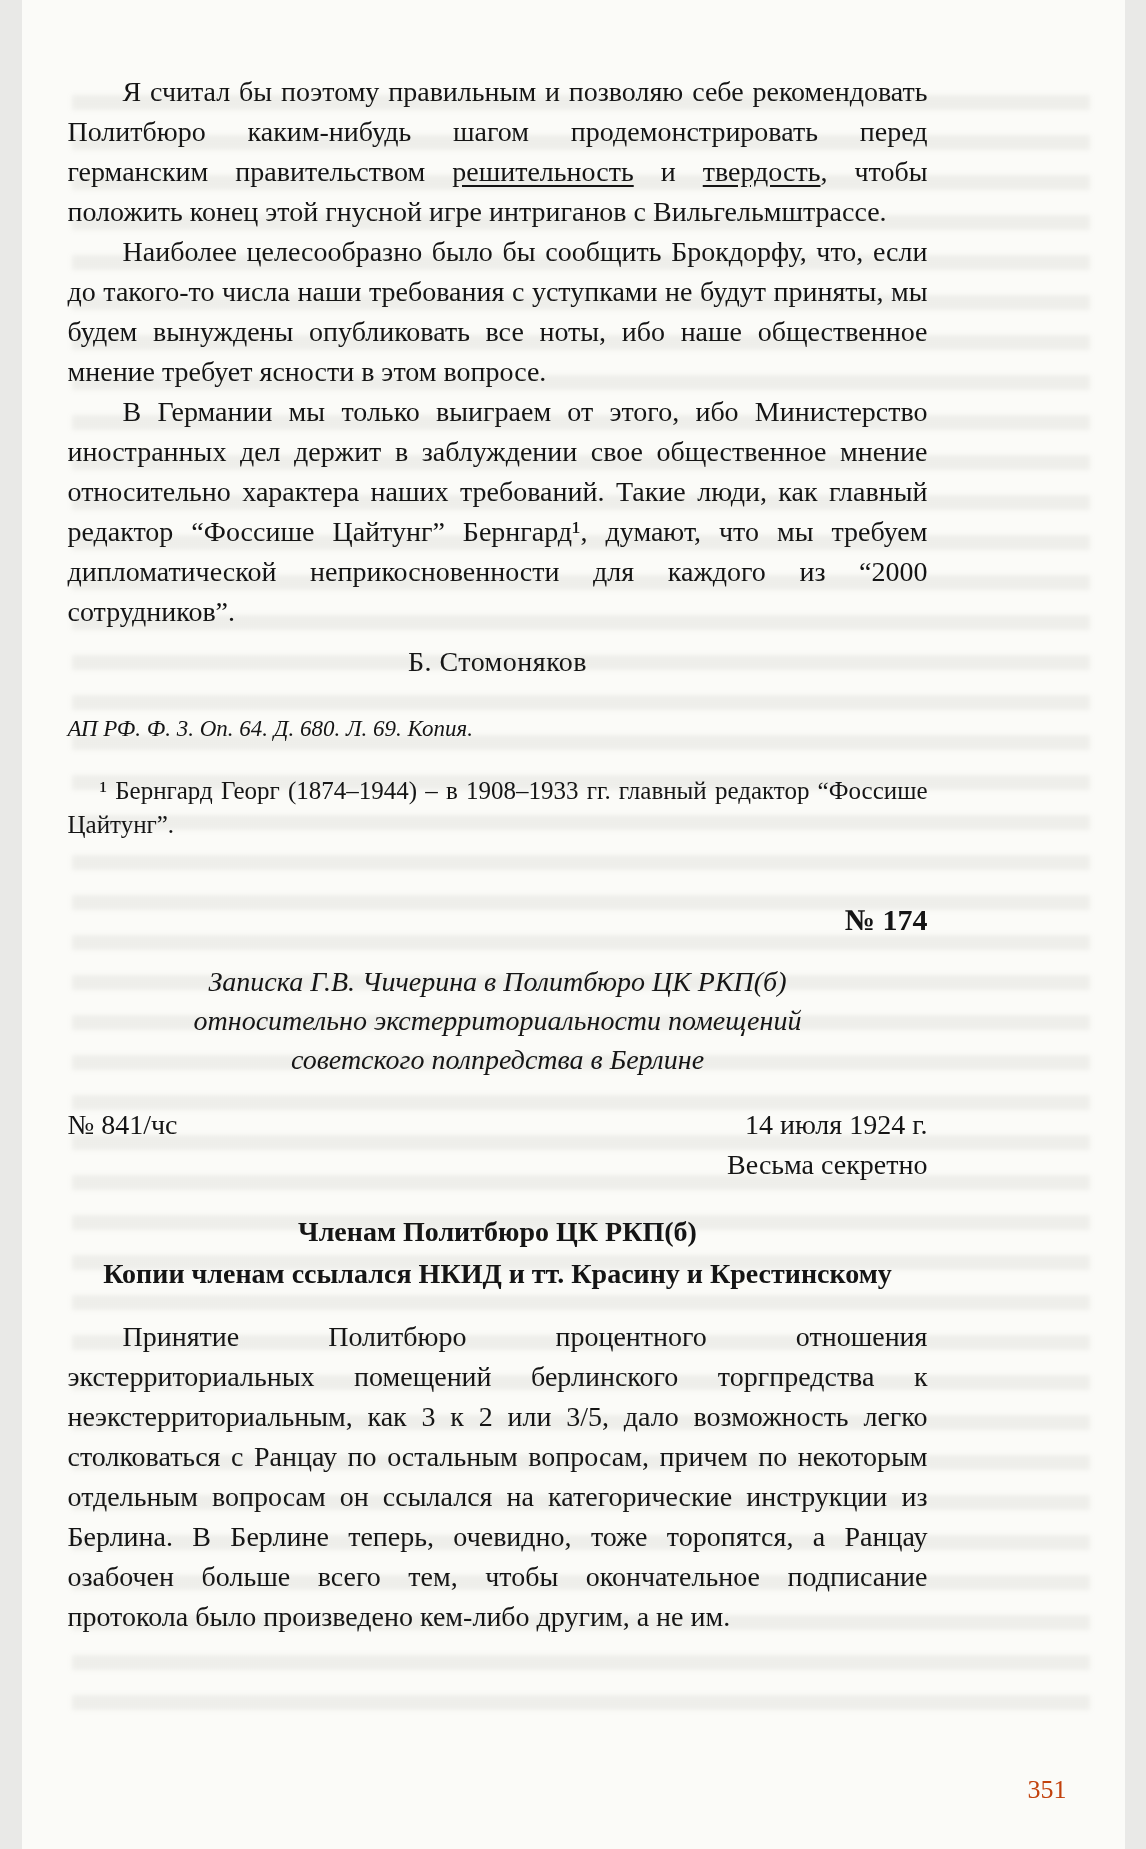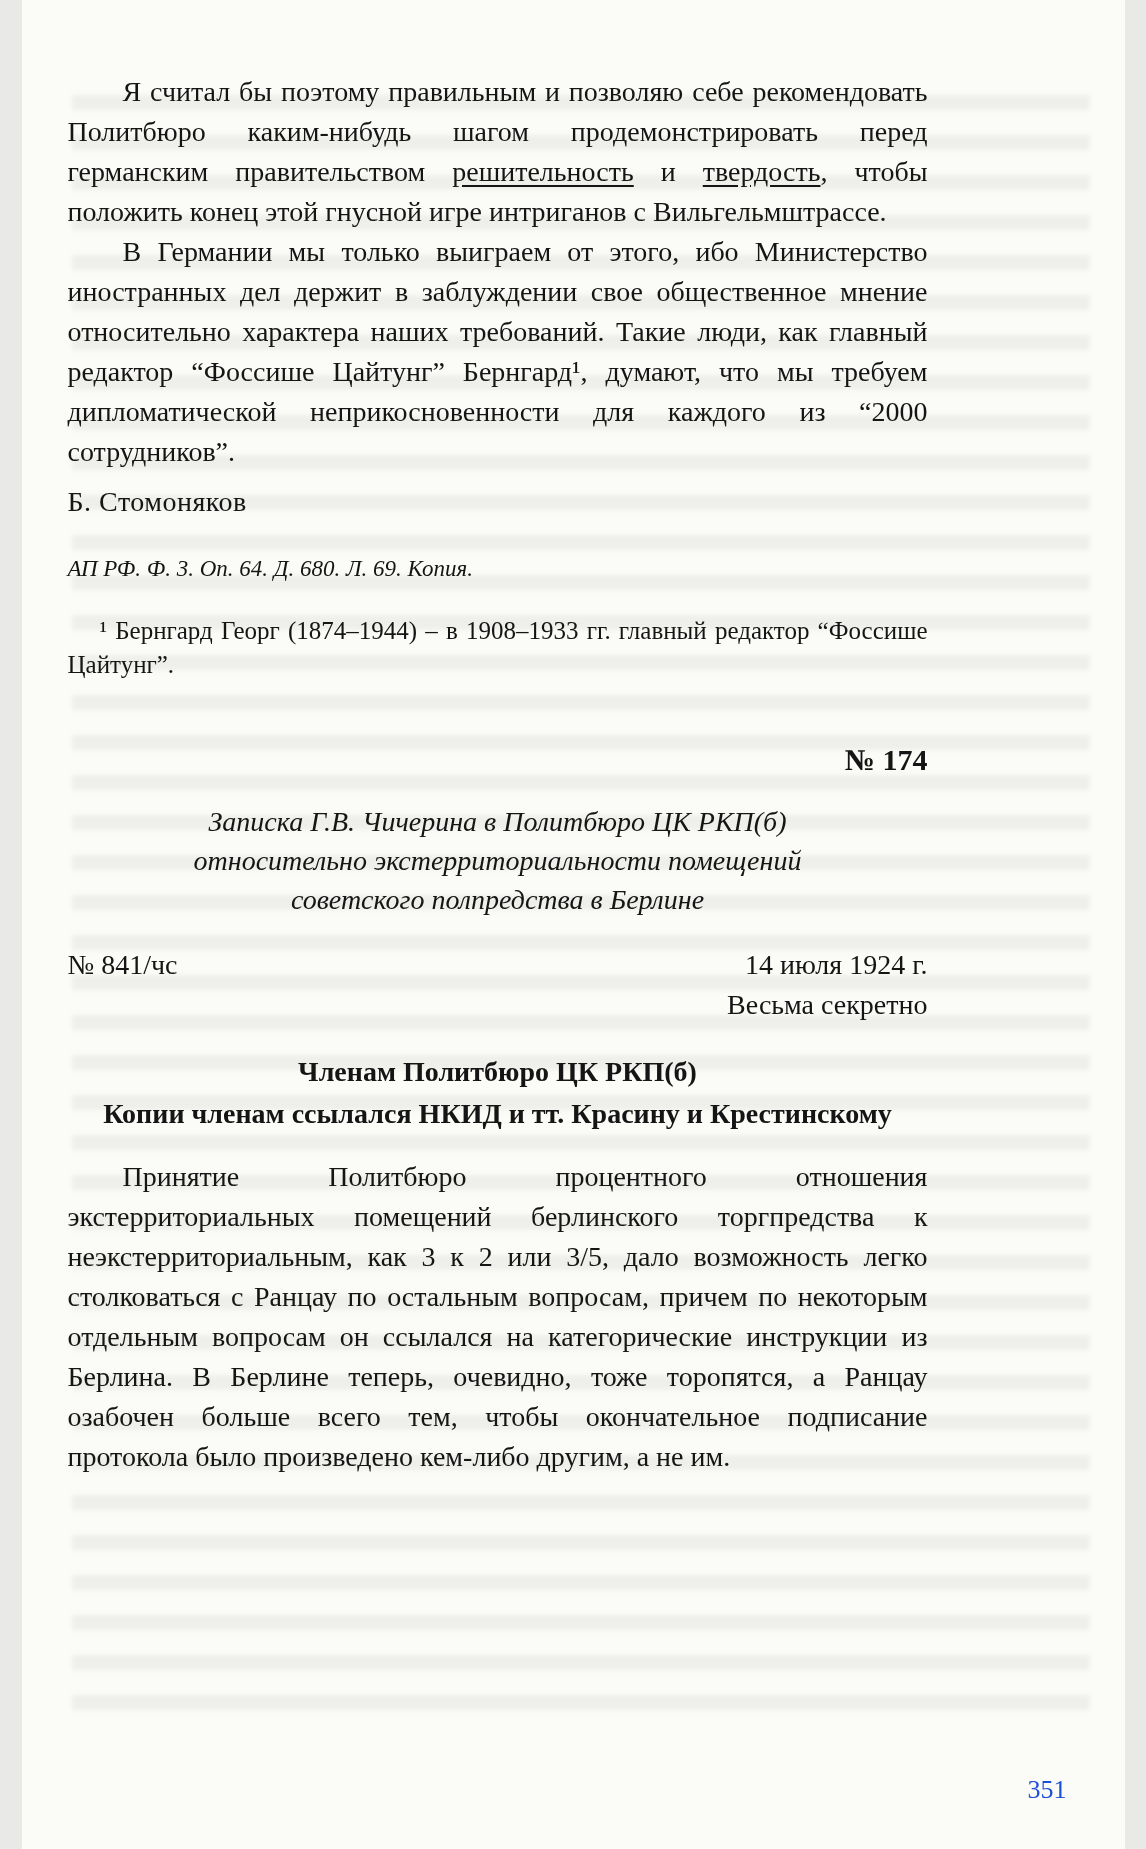--- a/index.html
+++ b/index.html
@@ -33,21 +33,21 @@
     top: 72px;
     width: 860px;
     font-size: 28px;
     line-height: 40px;
     text-align: justify;
   }
   p { margin: 0; }
   .indent { text-indent: 55px; }
   .u { text-decoration: underline; text-underline-offset: 4px; }
   .signature {
-    text-align: left;
+    text-align: center;
     margin-top: 10px;
     letter-spacing: 0.5px;
     font-family: Liberation Serif, serif;
   }
   .source {
     font-style: italic;
     font-size: 23px;
     line-height: 30px;
     margin-top: 32px;
     text-align: left;
@@ -83,34 +83,35 @@
     margin-top: 26px;
     line-height: 42px;
     font-weight: bold;
   }
   .memo-body { margin-top: 22px; }
   .page-number {
     position: absolute;
     right: 58px;
     bottom: 44px;
     font-size: 26px;
-    color: #1d4ed8;
+    color: #c2410c;
   }
 </style>
 </head>
 <body>
 
 <div class="page">
 
   <div class="bleed"></div>
 
   <div class="content">
 
     <p class="indent"><span>Я считал бы поэтому правильным и позволяю себе рекомендовать Политбюро каким-нибудь шагом продемонстрировать перед германским правительством </span><span class="u">решительность</span><span> и </span><span class="u">твердость</span><span>, чтобы положить конец этой гнусной игре интриганов с Вильгельмштрассе.</span></p>
 
+    <p class="indent">Наиболее целесообразно было бы сообщить Брокдорфу, что, если до такого-то числа наши требования с уступками не будут приняты, мы будем вынуждены опубликовать все ноты, ибо наше общественное мнение требует ясности в этом вопросе.</p>
 
     <p class="indent">В Германии мы только выиграем от этого, ибо Министерство иностранных дел держит в заблуждении свое общественное мнение относительно характера наших требований. Такие люди, как главный редактор “Фоссише Цайтунг” Бернгард¹, думают, что мы требуем дипломатической неприкосновенности для каждого из “2000 сотрудников”.</p>
 
     <p class="signature">Б. Стомоняков</p>
 
     <p class="source">АП РФ. Ф. 3. Оп. 64. Д. 680. Л. 69. Копия.</p>
 
     <p class="footnote">¹ Бернгард Георг (1874–1944) – в 1908–1933 гг. главный редактор “Фоссише Цайтунг”.</p>
 
     <p class="doc-number">№ 174</p>

